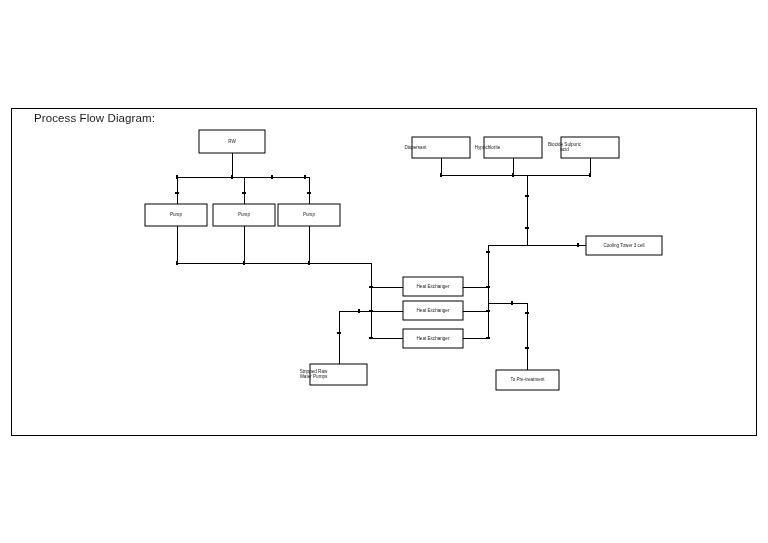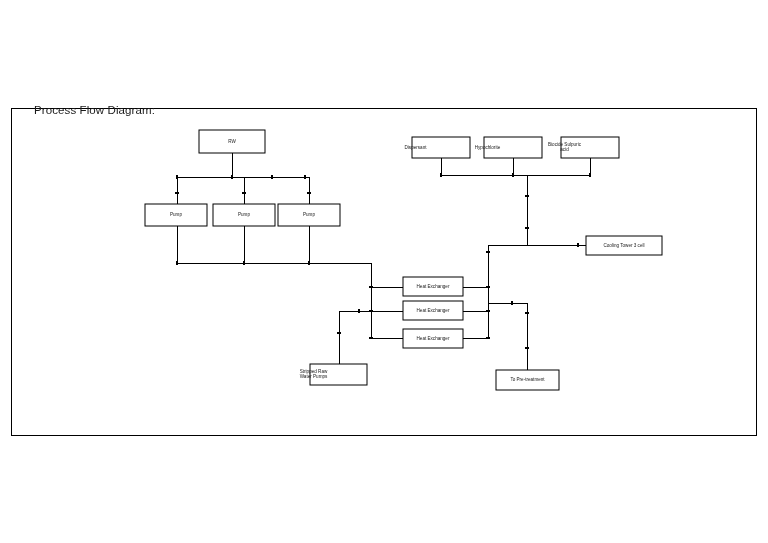--- a/index.html
+++ b/index.html
@@ -25,21 +25,21 @@
     top: 108px;
     width: 746px;
     height: 328px;
     border: 1px solid #000000;
     box-sizing: border-box;
     background: #ffffff;
   }
   #title {
     position: absolute;
     left: 34px;
-    top: 104px;
+    top: 112px;
     font-size: 11.5px;
     color: #1a1a1a;
     letter-spacing: 0.1px;
     white-space: nowrap;
   }
   #diagram {
     position: absolute;
     left: 0;
     top: 0;
     width: 768px;

